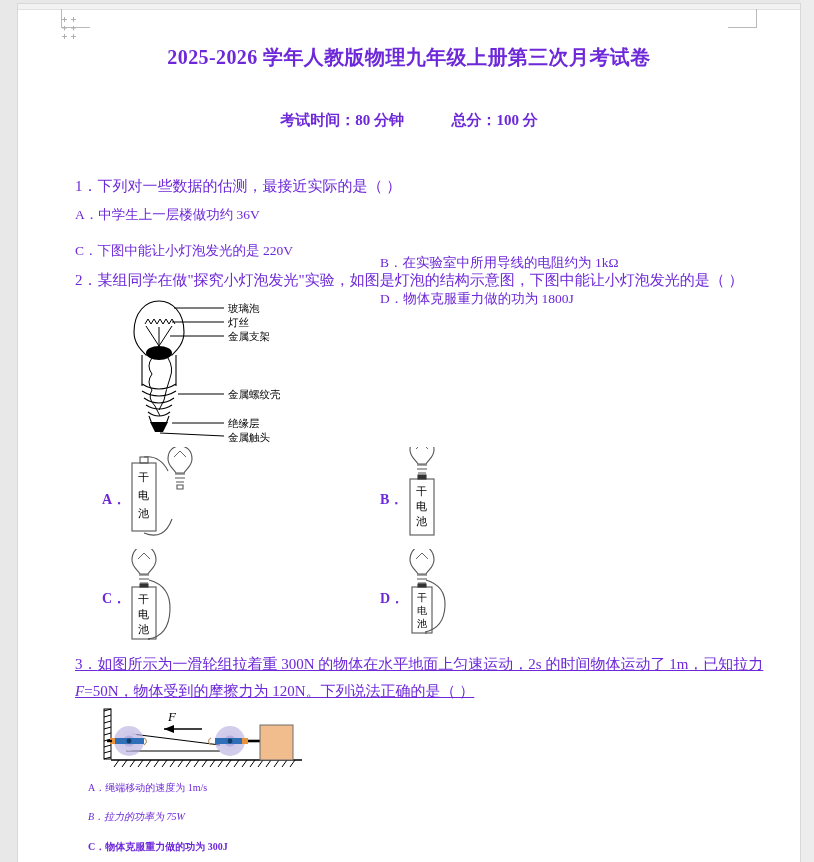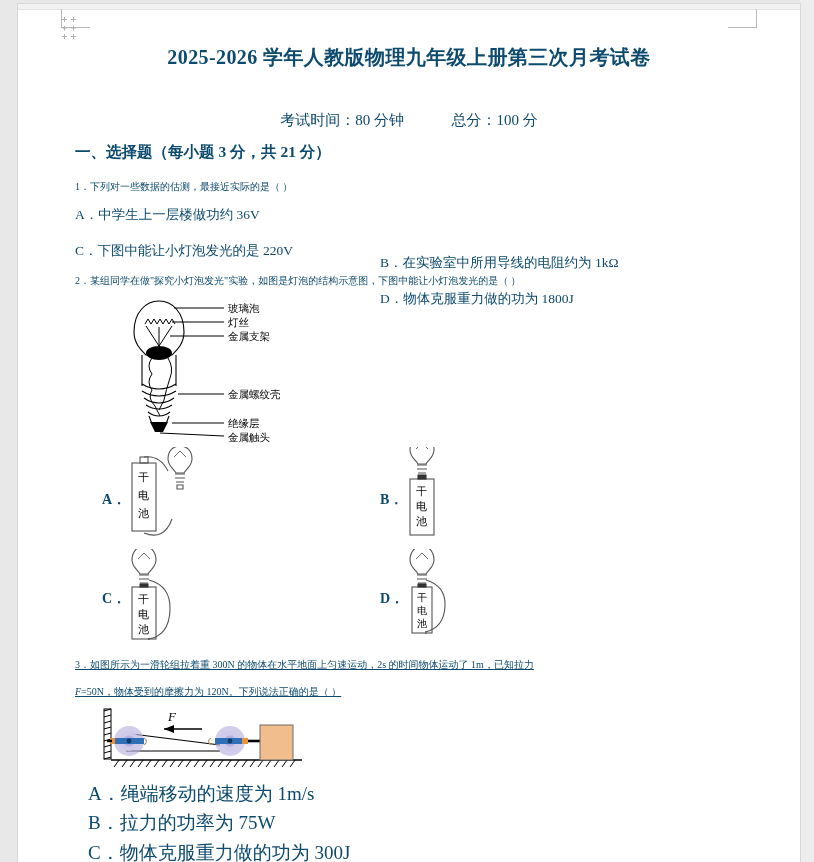--- a/index.html
+++ b/index.html
@@ -29,51 +29,51 @@
   #drag-handle{position:absolute;left:44px;top:13px;width:14px;height:22px;
     display:flex;flex-wrap:wrap;align-content:space-between;justify-content:space-between;}
   #drag-handle i{display:block;width:5px;height:5px;background:#b0b0b0;
      -webkit-clip-path:polygon(40% 0,60% 0,60% 40%,100% 40%,100% 60%,60% 60%,60% 100%,40% 100%,40% 60%,0 60%,0 40%,40% 40%);
      clip-path:polygon(40% 0,60% 0,60% 40%,100% 40%,100% 60%,60% 60%,60% 100%,40% 100%,40% 60%,0 60%,0 40%,40% 40%);}
 
   
   #right-gutter{position:absolute;left:800px;top:0;width:14px;height:862px;background:#ededed;}
 
   
-  #doc{position:absolute;left:0;top:0;width:782px;height:858px;color:#0c4a6e;}
+  #doc{position:absolute;left:0;top:0;width:782px;height:858px;color:#6d28d9;}
 
   .title{
     position:absolute;left:0;top:40px;width:782px;text-align:center;
     font-size:20px;font-weight:bold;letter-spacing:.4px;
   }
   .meta-line{
     position:absolute;left:0;top:107px;width:782px;text-align:center;
-    font-size:15px;font-weight:normal;
+    font-size:15px;font-weight:bold;
   }
   .meta-line .gap{display:inline-block;width:40px;}
 
   .section-head{
     position:absolute;left:57px;top:138px;font-size:15.5px;font-weight:bold;
   }
 
-  .q{position:absolute;font-size:10px;line-height:21px;}
+  .q{position:absolute;font-size:15px;line-height:21px;}
   .q-1{left:57px;top:172px;}
   .q-2{left:57px;top:266px;width:700px;}
   .q-3{left:57px;top:650px;width:700px;text-decoration:underline;}
   .q-3 .l2{margin-top:6px;}
   .opt-row{position:absolute;font-size:13.5px;}
   .opt-row .oa{position:absolute;left:0;white-space:nowrap;}
   .opt-row .ob{position:absolute;left:305px;white-space:nowrap;margin-top:48px;}
   .r1{left:57px;top:202px;width:700px;}
   .r2{left:57px;top:238px;width:700px;}
 
-  .q3opt{position:absolute;left:70px;font-size:19px;}
+  .q3opt{position:absolute;left:70px;font-size:10px;}
   .q3a{top:777px;}
-  .q3b{top:806px;}
-  .q3c{top:836px;}
+  .q3b{top:806px;font-style:italic;}
+  .q3c{top:836px;font-weight:bold;}
 
   em.ital{font-style:italic;font-family:"Liberation Serif",serif;}
 
   
   #bulb-figure{position:absolute;left:94px;top:292px;width:250px;height:148px;text-decoration:underline;}
   #bulb-figure svg{display:block;}
   .lbl{font-size:10.5px;font-family:"Liberation Sans","DejaVu Sans",sans-serif;}
 
   
   .circ-wrap{position:absolute;}
@@ -112,21 +112,20 @@
   <div id="doc">
 
     <div class="title">2025-2026 学年人教版物理九年级上册第三次月考试卷</div>
 
     <div class="meta-line">
       <span>考试时间：80 分钟</span>
       <span class="gap"></span>
       <span>总分：100 分</span>
     </div>
 
-    <div class="section-head">一、选择题（每小题 3 分，共 21 分）</div>
 
     <div class="q q-1">
       <span>1．</span><span>下列对一些数据的估测，最接近实际的是（  ）</span>
     </div>
     <div class="opt-row r1">
       <span class="oa">A．中学生上一层楼做功约 36V</span>
       <span class="ob">B．在实验室中所用导线的电阻约为 1kΩ</span>
     </div>
     <div class="opt-row r2">
       <span class="oa">C．下图中能让小灯泡发光的是 220V</span>

